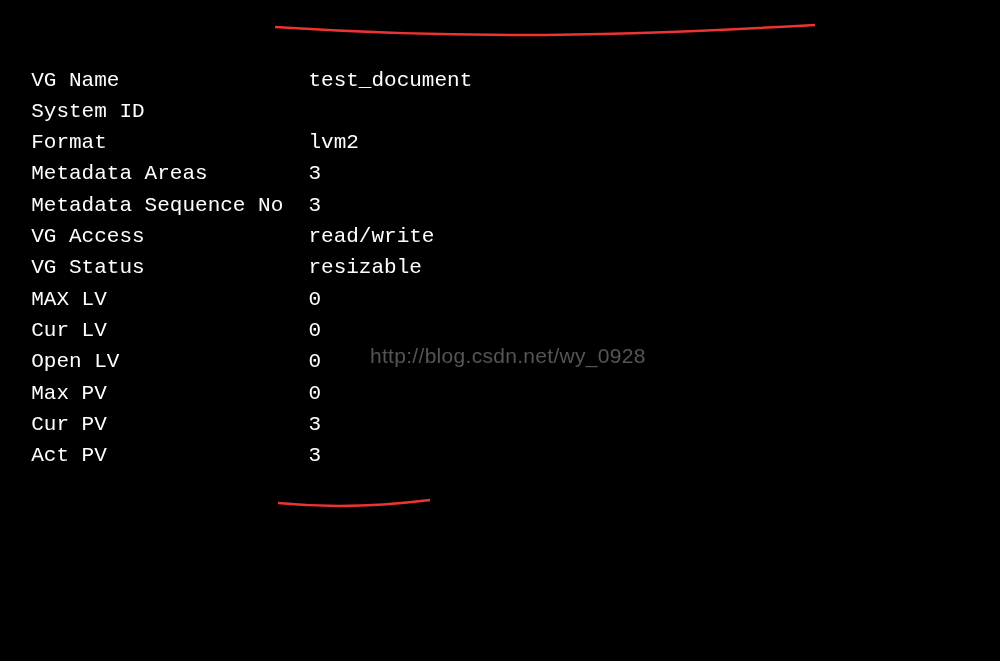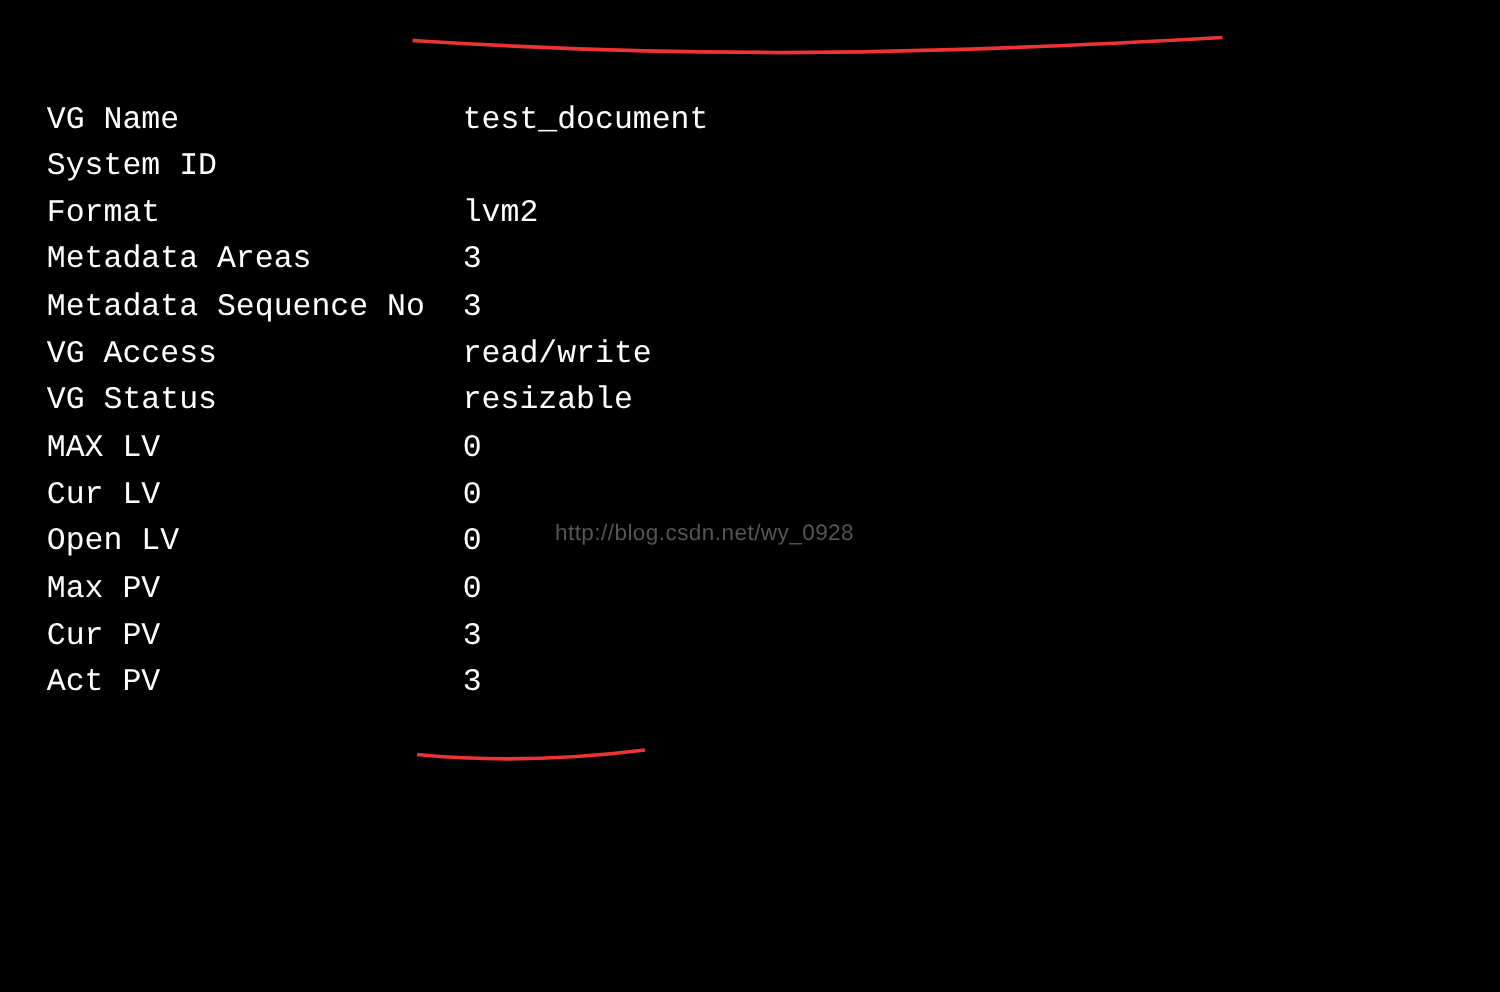--- a/index.html
+++ b/index.html
@@ -16,21 +16,21 @@
   .terminal{
     position:absolute;
     left:6px;top:2px;
     white-space:pre;
   }
   .row{white-space:pre;}
   .watermark{
     position:absolute;
     left:370px;top:340px;
     color:#555;
-    font-size:15px;
+    font-size:21px;
     font-family:Arial,sans-serif;
     letter-spacing:0.3px;
   }
   
   svg.anno{
     position:absolute;
     left:0;top:0;
     width:1000px;height:661px;
     pointer-events:none;
   }

